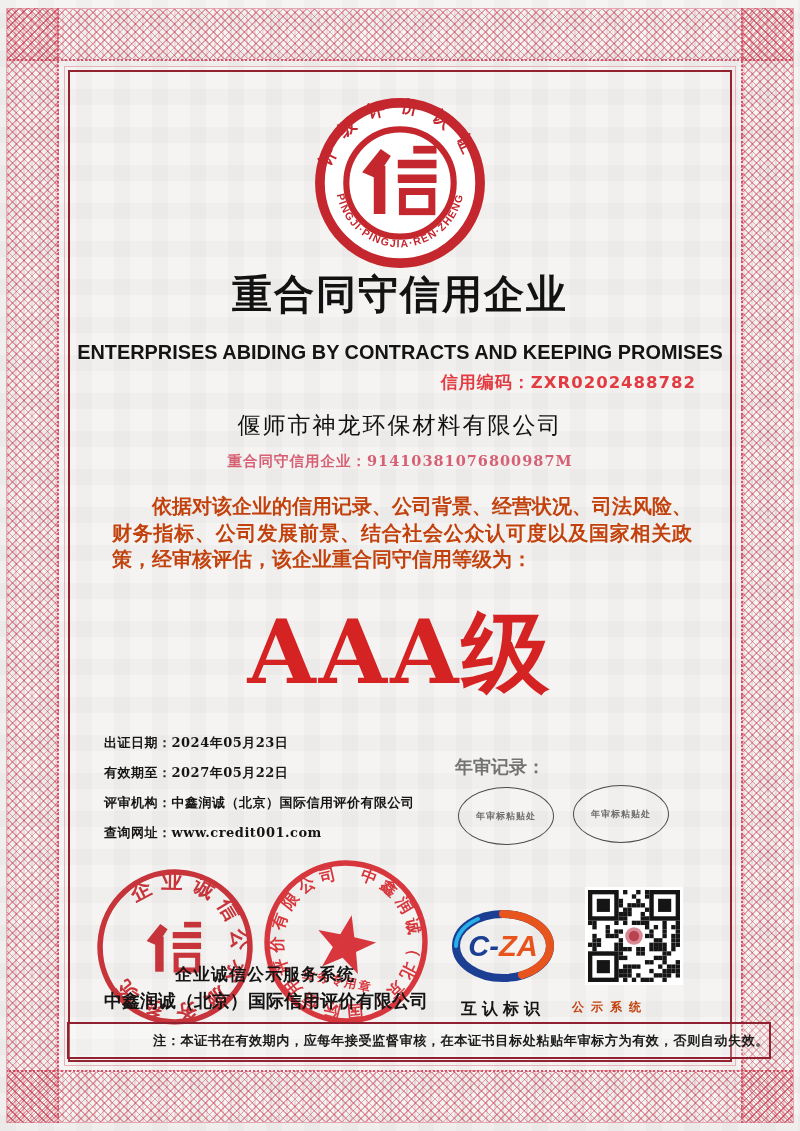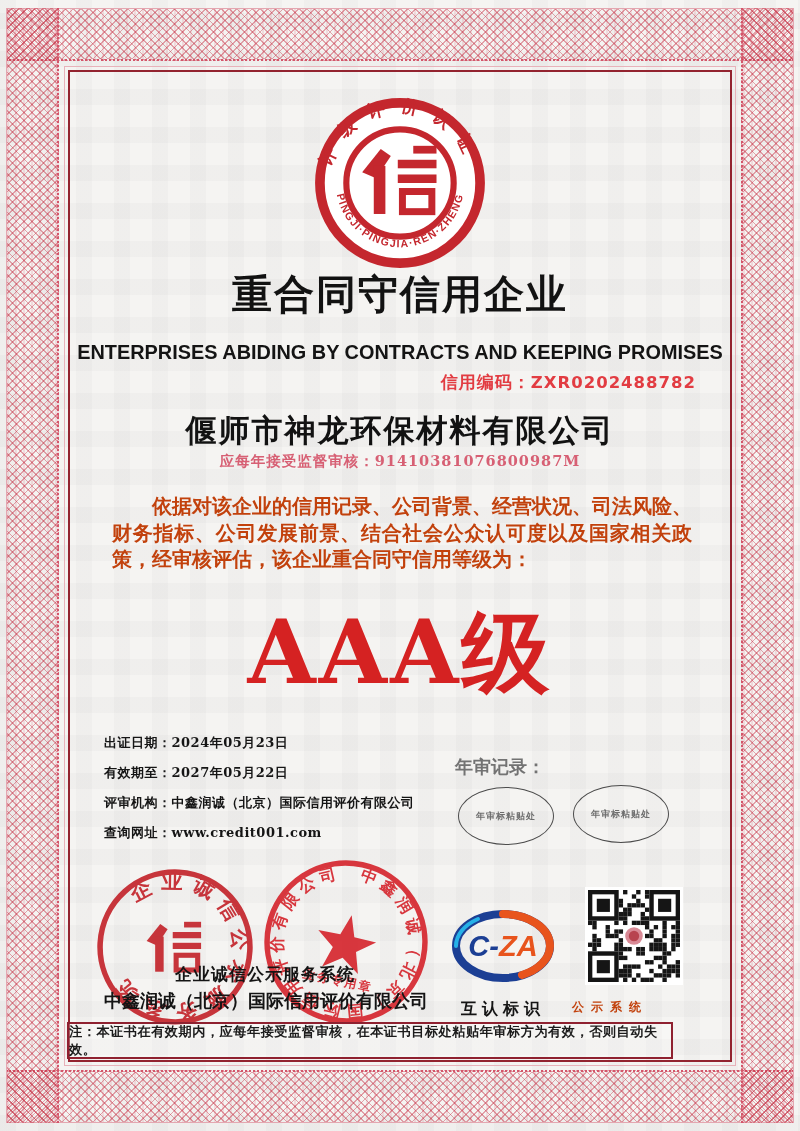--- a/index.html
+++ b/index.html
@@ -31,21 +31,21 @@
   }
   .abs{position:absolute;z-index:2;}
   
   .emblem{left:312px;top:94px;width:176px;height:178px;}
   .title{left:0;right:0;top:272px;text-align:center;font-size:40px;font-weight:900;
          color:#121212;letter-spacing:2px;line-height:1.1;}
   .subtitle{left:0;right:0;top:340px;text-align:center;font-size:20.5px;font-weight:700;
          color:#141414;font-family:"Liberation Sans","DejaVu Sans",sans-serif;transform:scaleX(.97);}
   .credit-code{right:104px;top:371px;font-size:17px;font-weight:700;color:#e23c42;letter-spacing:1px;}
   .credit-code .code{font-family:"DejaVu Sans","Liberation Sans",sans-serif;font-size:16.5px;}
-  .company{left:0;right:0;top:410px;text-align:center;font-size:31px;font-weight:700;color:#121212;letter-spacing:2px;}
+  .company{left:0;right:0;top:410px;text-align:center;font-size:23px;font-weight:400;color:#121212;letter-spacing:2px;}
   .uscc{left:0;right:0;top:452px;text-align:center;font-size:14.5px;font-weight:700;color:#d76074;letter-spacing:1px;}
   
   .paragraph{left:112px;top:493px;width:580px;font-size:20px;line-height:26.5px;font-weight:700;
              color:#c2410c;text-indent:2em;text-align:justify;}
   .grade{left:0;right:0;top:594px;text-align:center;font-size:88px;font-weight:900;color:#d52222;letter-spacing:3px;}
   
   .details{left:104px;top:728px;}
   .detail-row{font-size:13px;font-weight:700;color:#151515;line-height:30px;letter-spacing:0.5px;}
   .annual-label{left:455px;top:755px;font-size:18px;font-weight:700;color:#737373;}
   .sticker{border:1.5px solid #4c4c4c;border-radius:50%;display:flex;align-items:center;justify-content:center;
@@ -56,21 +56,21 @@
   .seal-left{left:94px;top:866px;width:162px;height:162px;opacity:.93;}
   .seal-right{left:260px;top:856px;width:172px;height:172px;opacity:.9;}
   .caption1{left:120px;top:963px;width:290px;text-align:center;font-size:17px;font-weight:700;color:#141414;letter-spacing:1px;}
   .caption2{left:96px;top:989px;width:340px;text-align:center;font-size:18px;font-weight:700;color:#141414;}
   .cza{left:448px;top:905px;width:110px;height:82px;}
   .cza-caption{left:442px;top:999px;width:122px;text-align:center;font-size:16px;font-weight:700;color:#141414;letter-spacing:5px;}
   .qr{left:585px;top:887px;width:98px;height:98px;background:#fff;padding:3px;box-sizing:border-box;}
   .qr-caption{left:572px;top:999px;width:124px;text-align:left;font-size:12px;font-weight:700;color:#c2410c;letter-spacing:7px;}
   
   .note{
-    left:67px;top:1022px;width:606px;height:37px;border:2.5px solid #8f2130;box-sizing:border-box;
+    left:67px;top:1022px;width:704px;height:37px;border:2.5px solid #8f2130;box-sizing:border-box;
     display:flex;align-items:center;justify-content:flex-end;background:rgba(255,255,255,0.25);
   }
   .note span{font-size:13.2px;font-weight:700;color:#1c1c1c;letter-spacing:0.5px;}
 </style>
 </head>
 <body>
 
 <svg width="0" height="0" style="position:absolute" aria-hidden="true">
   <defs>
     <g id="xin-logo" fill="#c4272e">
@@ -107,21 +107,21 @@
     </text>
     <use href="#xin-logo" transform="translate(57,56) scale(0.88)"></use>
   </svg>
 
   <div class="abs title">重合同守信用企业</div>
   <div class="abs subtitle">ENTERPRISES ABIDING BY CONTRACTS AND KEEPING PROMISES</div>
 
   <div class="abs credit-code"><span>信用编码：</span><span class="code">ZXR0202488782</span></div>
 
   <div class="abs company">偃师市神龙环保材料有限公司</div>
-  <div class="abs uscc"><span>应每年接受监督审核：</span><span>91410381076800987M</span></div>
+  <div class="abs uscc"><span>重合同守信用企业：</span><span>91410381076800987M</span></div>
 
   <div class="abs paragraph">依据对该企业的信用记录、公司背景、经营状况、司法风险、财务指标、公司发展前景、结合社会公众认可度以及国家相关政策，经审核评估，该企业重合同守信用等级为：</div>
   <div class="abs grade">AAA级</div>
 
   <div class="abs details">
     <div class="detail-row"><span>出证日期：</span><span>2024年05月23日</span></div>
     <div class="detail-row"><span>有效期至：</span><span>2027年05月22日</span></div>
     <div class="detail-row"><span>评审机构：</span><span>中鑫润诚（北京）国际信用评价有限公司</span></div>
     <div class="detail-row"><span>查询网址：</span><span>www.credit001.com</span></div>
   </div>

